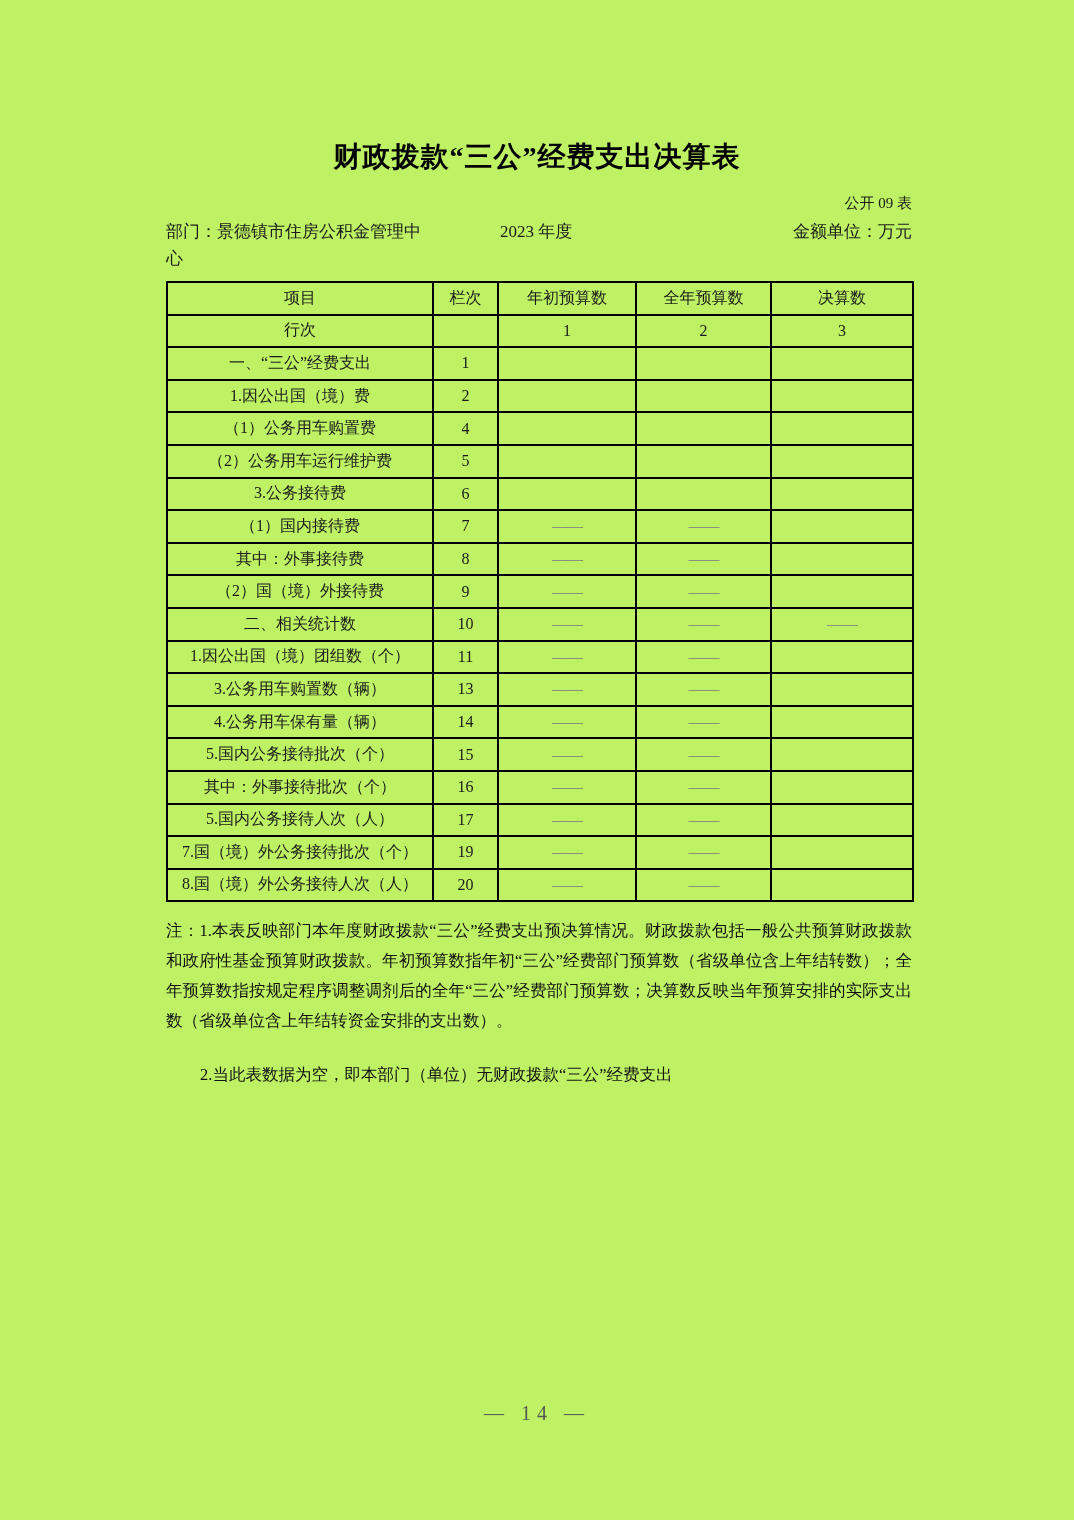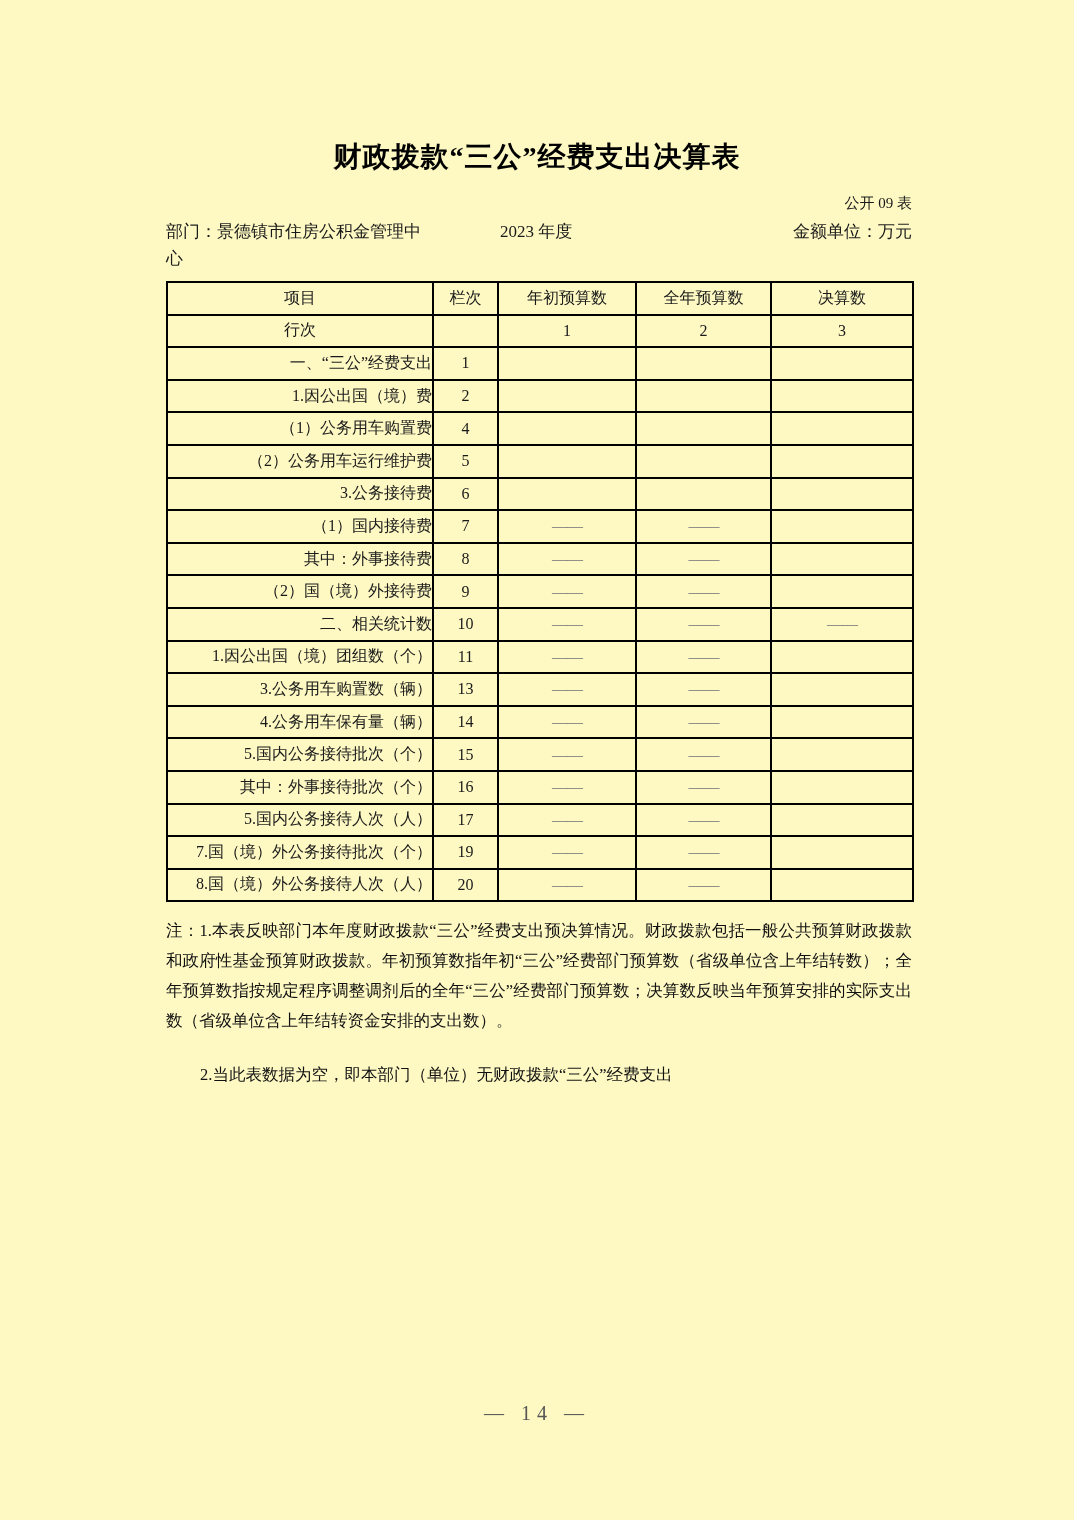--- a/index.html
+++ b/index.html
@@ -1,20 +1,20 @@
 <!DOCTYPE html>
 <html><head>
 <meta charset="utf-8">
 <style>
   html, body { margin: 0; padding: 0; background: #ffffff; }
   .page {
     position: relative;
     width: 1074px;
     height: 1520px;
-    background: #fef9c3;
+    background: #bef264;
     font-family: "Liberation Serif", "DejaVu Serif", serif;
     color: #1a1a1a;
     overflow: hidden;
   }
   .title {
     margin: 0;
     padding-top: 138px;
     text-align: center;
     font-size: 28px;
     font-weight: bold;
@@ -64,21 +64,21 @@
   table.fin th, table.fin td {
     border: 2px solid #000;
     height: 30.6px;
     padding: 0;
     font-weight: normal;
     font-size: 16px;
     overflow: hidden;
     white-space: nowrap;
   }
   table.fin th { text-align: center; }
-  td.item { text-align: right; }
+  td.item { text-align: center; }
   td.item.center { text-align: center; padding-left: 0 !important; }
   td.num { text-align: center; font-size: 15px; }
   td.dash { color: #808080; letter-spacing: -1px; }
   .indent-0 { padding-left: 8px; }
   .indent-1 { padding-left: 17px; }
   .indent-2 { padding-left: 38px; }
   .indent-3 { padding-left: 74px; }
   .notes { margin-top: 14px; font-size: 16.5px; }
   .note {
     margin: 0;

